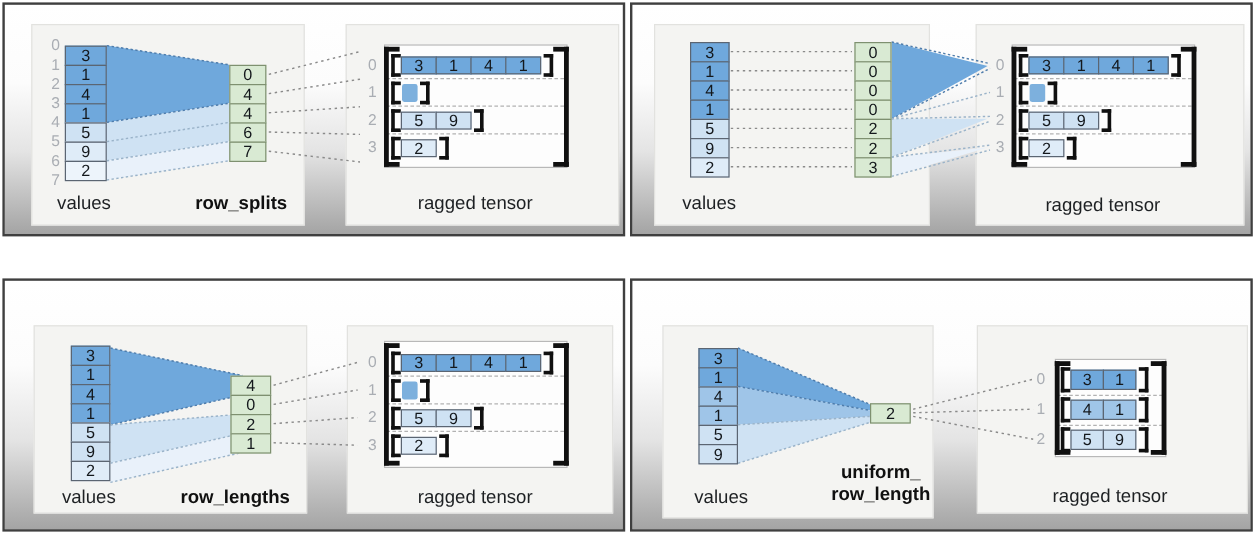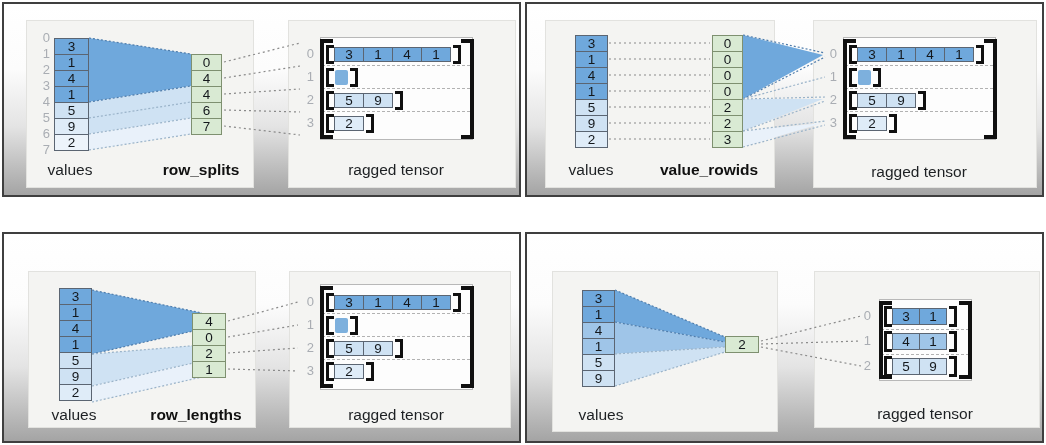--- a/index.html
+++ b/index.html
@@ -161,21 +161,20 @@
         <div class="mbk l" style="left: 322px; top: 87px; height: 19px;"></div>
         <div class="tcell" style="left: 330px; top: 89px; width: 30px; height: 15px; background: rgb(207, 226, 243);">5</div>
         <div class="tcell" style="left: 359px; top: 89px; width: 30px; height: 15px; background: rgb(207, 226, 243);">9</div>
         <div class="mbk r" style="left: 391px; top: 87px; height: 19px;"></div>
         <div class="idx" style="left: 288px; top: 111px; width: 22px;">3</div>
         <div class="mbk l" style="left: 322px; top: 110px; height: 19px;"></div>
         <div class="tcell" style="left: 330px; top: 112px; width: 30px; height: 15px; background: rgb(223, 236, 248);">2</div>
         <div class="mbk r" style="left: 362px; top: 110px; height: 19px;"></div>
       </div>
     <div class="lbl" style="left:64px;top:156px;">values</div>
-    <div class="lbl b" style="left:182px;top:156px;">value_rowids</div>
     <div class="lbl" style="left:392px;top:158px;">ragged tensor</div>
   </section>
 
   <section class="panel" style="left:2px;top:232px;width:519px;height:211px;">
     <div class="ibox" style="left:24px;top:37px;width:226px;height:155px;"></div>
     <div class="ibox" style="left:285px;top:37px;width:220px;height:155px;"></div>
     <svg class="lines" width="515" height="207">
       <polygon points="88,56 198,79 198,95 88,120" fill="#6fa8dc"></polygon>
       <polygon points="88,120 198,111 198,127 88,152" fill="#cfe2f3"></polygon>
       <polygon points="88,152 198,127 198,143 88,168" fill="#e9f1fa"></polygon>
@@ -271,16 +270,18 @@
         <div class="tcell" style="left: 365px; top: 99px; width: 28px; height: 17px; background: rgb(159, 197, 232);">4</div>
         <div class="tcell" style="left: 392px; top: 99px; width: 28px; height: 17px; background: rgb(159, 197, 232);">1</div>
         <div class="mbk r" style="left: 422px; top: 97px; height: 21px;"></div>
         <div class="idx" style="left: 326px; top: 124px; width: 18px;">2</div>
         <div class="mbk l" style="left: 357px; top: 122px; height: 21px;"></div>
         <div class="tcell" style="left: 365px; top: 124px; width: 28px; height: 17px; background: rgb(207, 226, 243);">5</div>
         <div class="tcell" style="left: 392px; top: 124px; width: 28px; height: 17px; background: rgb(207, 226, 243);">9</div>
         <div class="mbk r" style="left: 422px; top: 122px; height: 21px;"></div>
       </div>
     <div class="lbl" style="left:74px;top:171px;">values</div>
+    <div class="lbl b" style="left:207px;top:150px;">uniform_
+row_length</div>
     <div class="lbl" style="left:398px;top:170px;">ragged tensor</div>
   </section>
 
 </div>
 
 </body></html>

